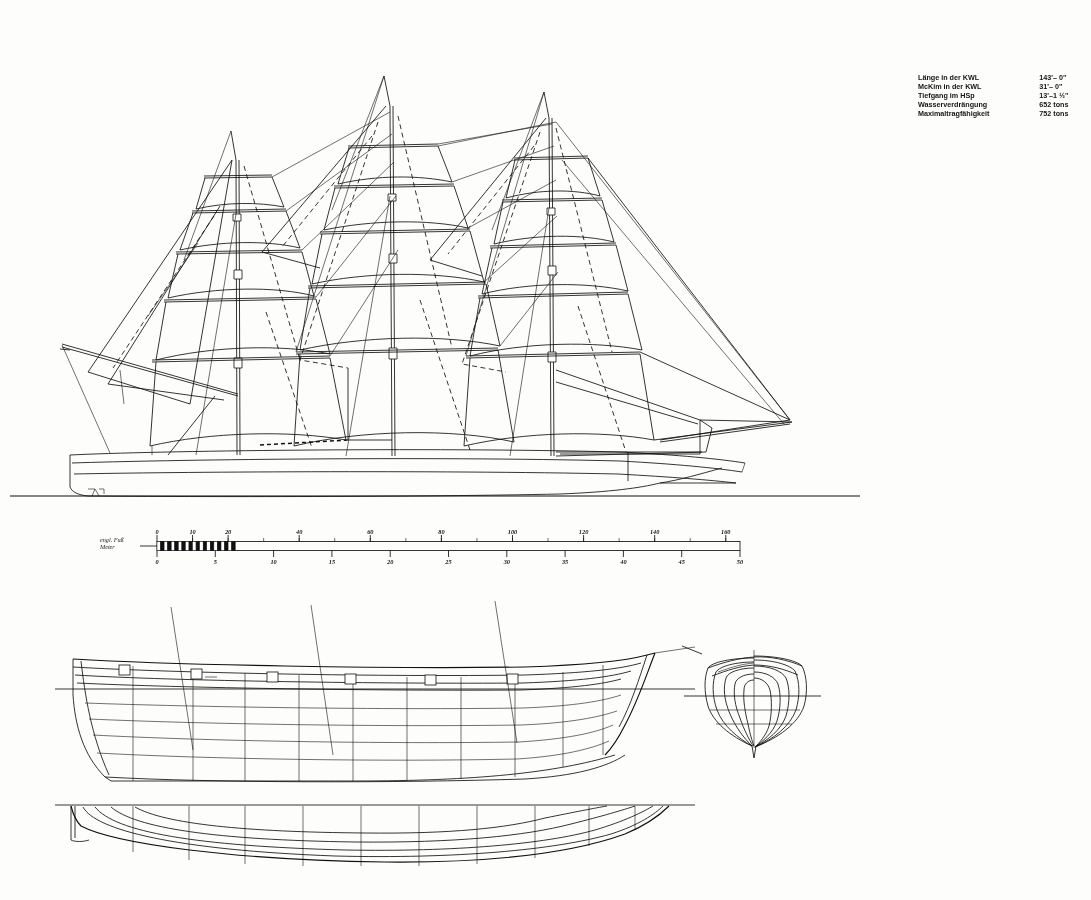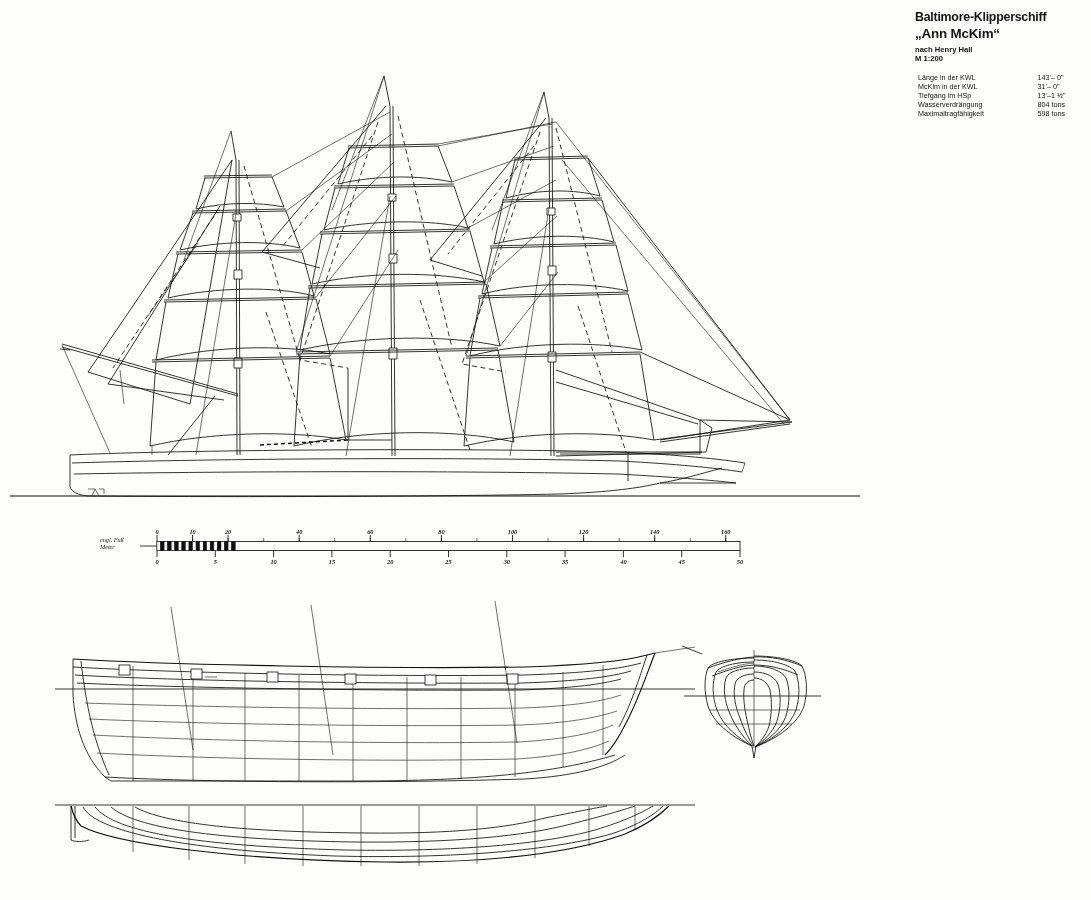--- a/index.html
+++ b/index.html
@@ -48,21 +48,21 @@
     line-height: 9.4px;
     margin-top: 3px;
   }
   .spectable {
     position: absolute;
     left: 918px;
     top: 74px;
     width: 172px;
     border-collapse: collapse;
     font-size: 7.2px;
-    font-weight: normal;
+    font-weight: bold;
     color: #141414;
   }
   .spectable td {
     padding: 0 0 0.4px 0;
     line-height: 8.6px;
     white-space: nowrap;
     vertical-align: bottom;
   }
   .spectable td.val {
     text-align: left;
@@ -104,48 +104,42 @@
   .ln-h{ fill: none; stroke: #111; stroke-width: 1.15; }
   .dash{ fill: none; stroke: #111; stroke-width: 0.85; stroke-dasharray: 5 3.5; }
   .dashf{fill: none; stroke: #111; stroke-width: 1.5; stroke-dasharray: 4 3; }
   .wht { fill: #ffffff; stroke: #111; stroke-width: 0.8; }
 </style>
 </head>
 <body>
 
 <div id="sheet">
 
-  <div class="titleblock">
-    <div class="tb-line1">Baltimore-Klipperschiff</div>
-    <div class="tb-line2">„Ann McKim“</div>
-    <div class="tb-sub">nach Henry Hall</div>
-    <div class="tb-sub" style="margin-top:0">M 1:200</div>
-  </div>
 
   <table class="spectable">
     <tbody>
       <tr>
         <td>Länge in der KWL</td>
         <td class="val">143'–  0"</td>
       </tr>
       <tr>
         <td>McKim in der KWL</td>
         <td class="val">31'–  0"</td>
       </tr>
       <tr>
         <td>Tiefgang im HSp</td>
         <td class="val">13'–1 ½"</td>
       </tr>
       <tr>
         <td>Wasserverdrängung</td>
-        <td class="val">804 tons</td>
+        <td class="val">652 tons</td>
       </tr>
       <tr>
         <td>Maximaltragfähigkeit</td>
-        <td class="val">598 tons</td>
+        <td class="val">752 tons</td>
       </tr>
     </tbody>
   </table>
 
   <svg style="position:absolute;left:0;top:0;" width="900" height="520" viewBox="0 0 900 520">
 
     <path class="ln-h" d="M 10 496 L 860 496"></path>
 
     <path class="ln" d="M 70 455 L 70 487 C 72 492 78 495 88 496"></path>
     <path class="ln" d="M 70 455 C 150 451 420 447 620 452 C 680 455 720 459 745 463"></path>

